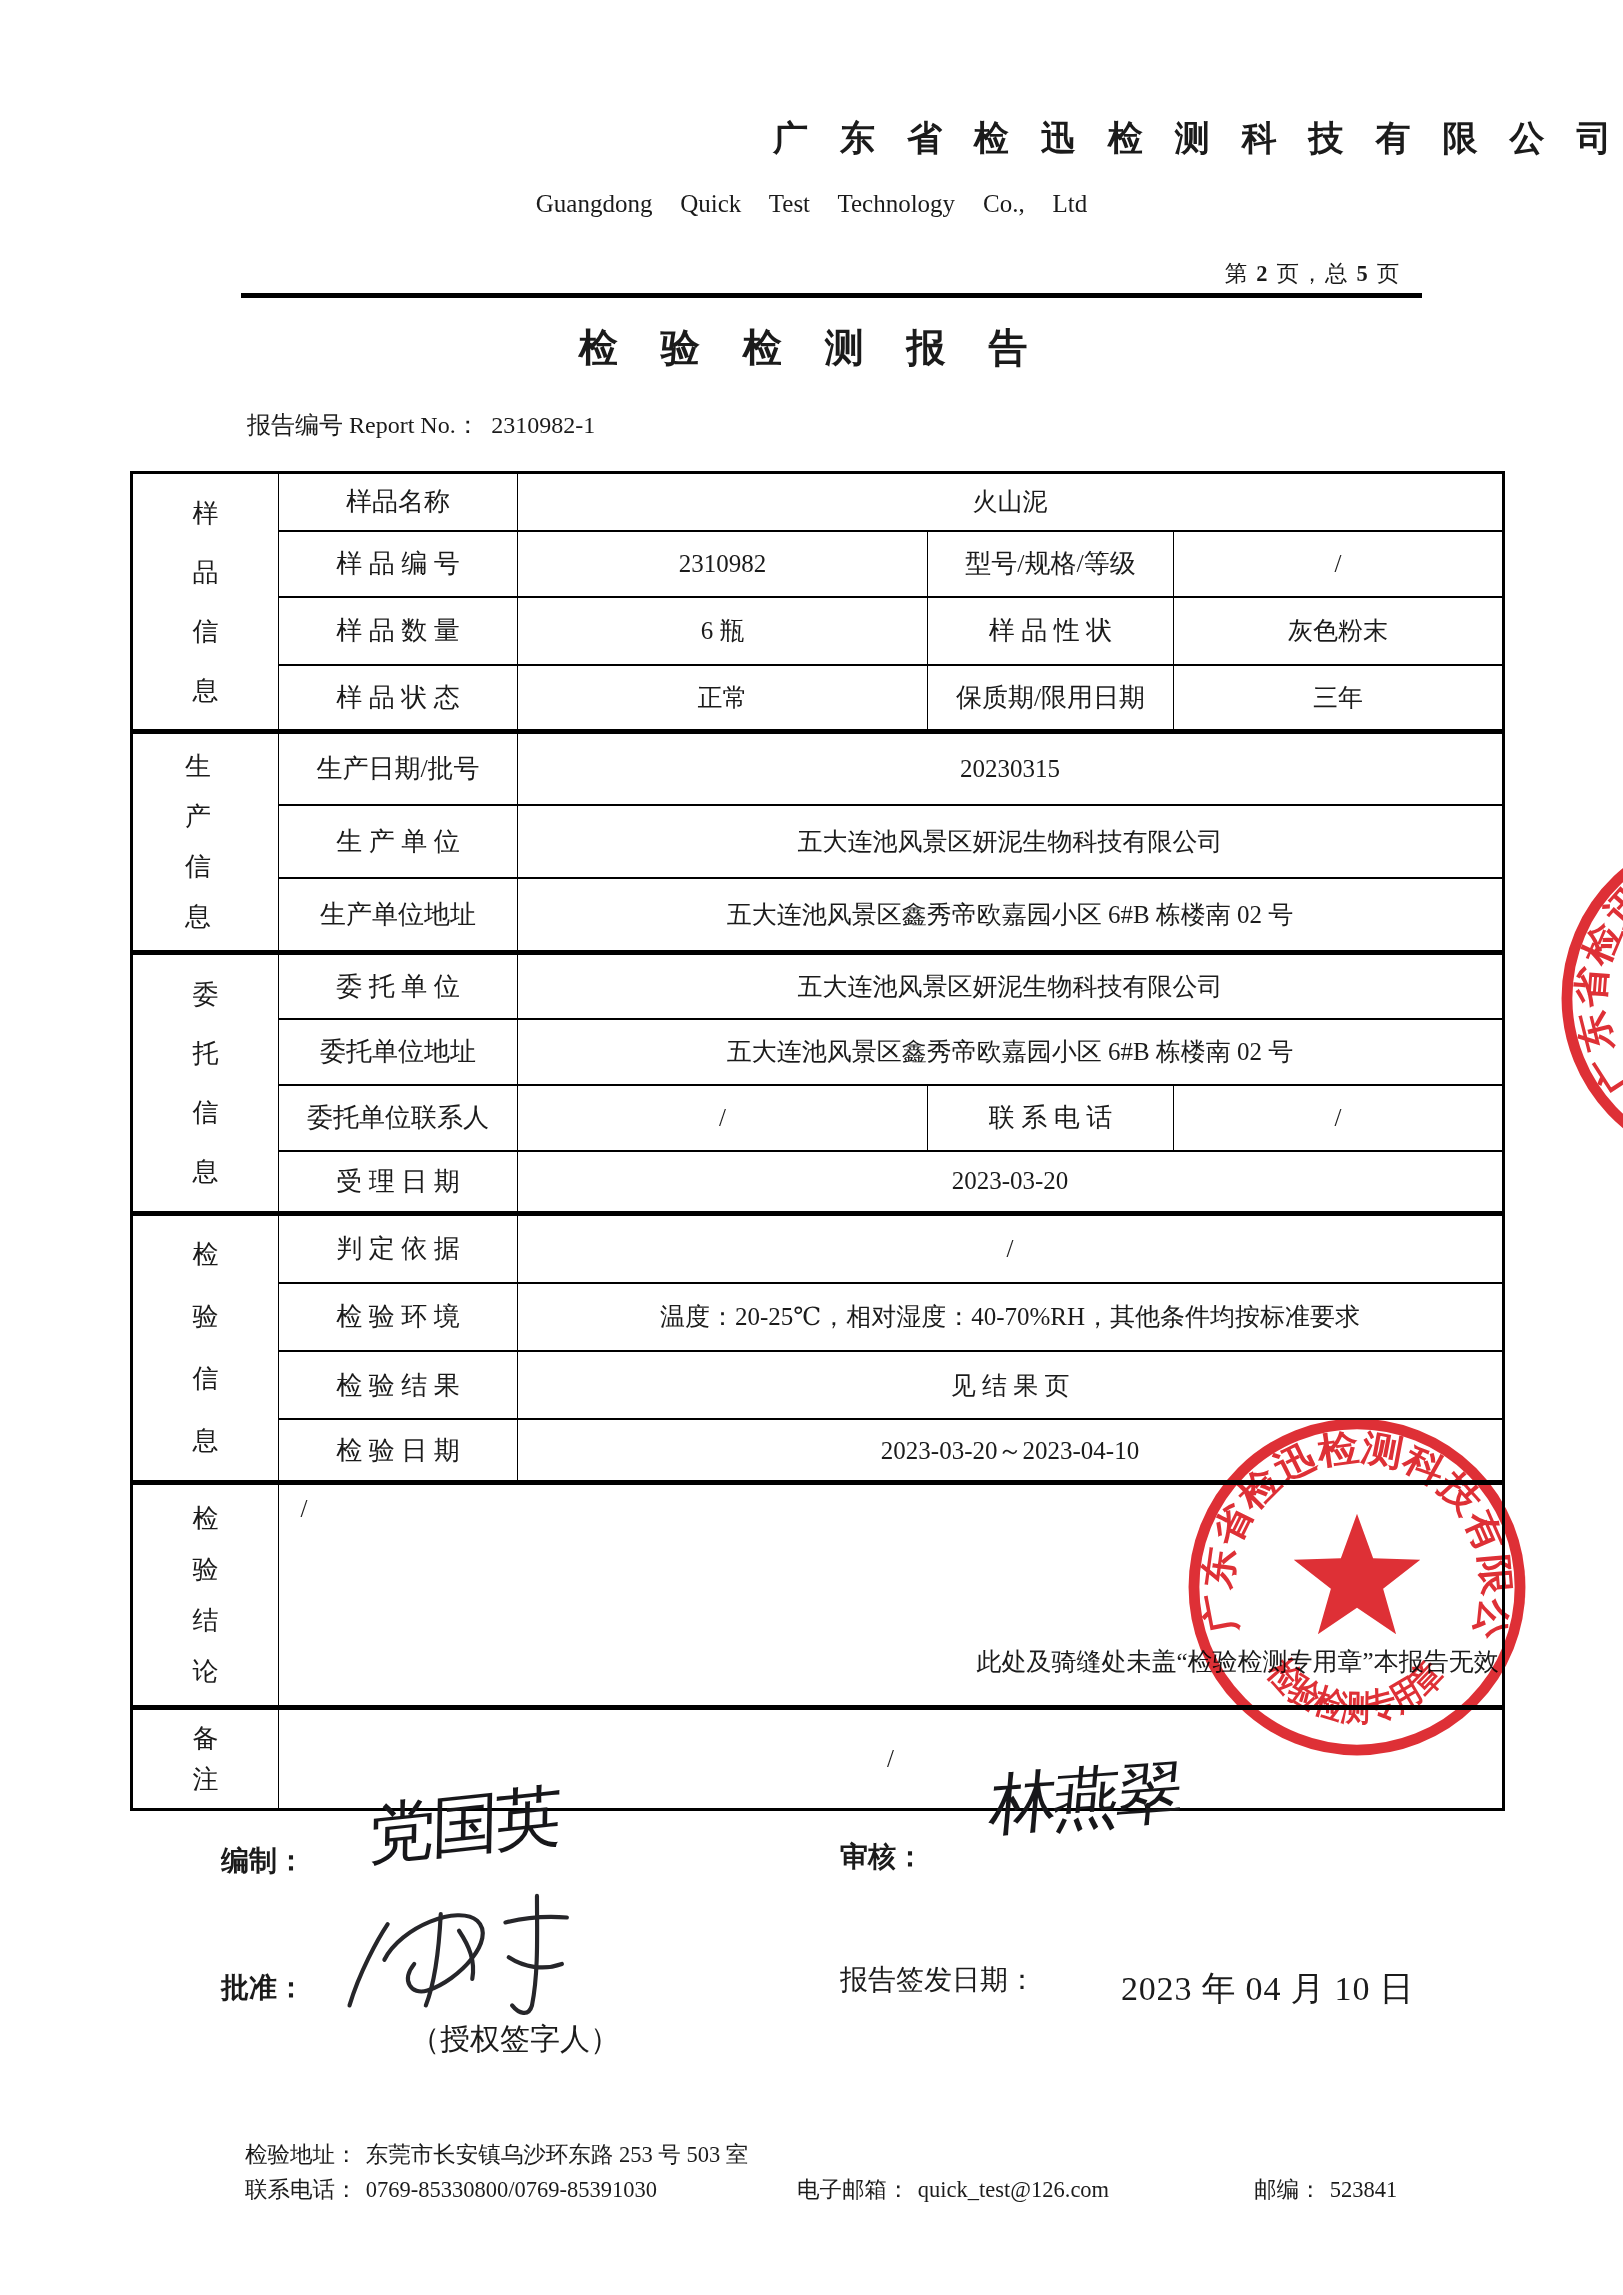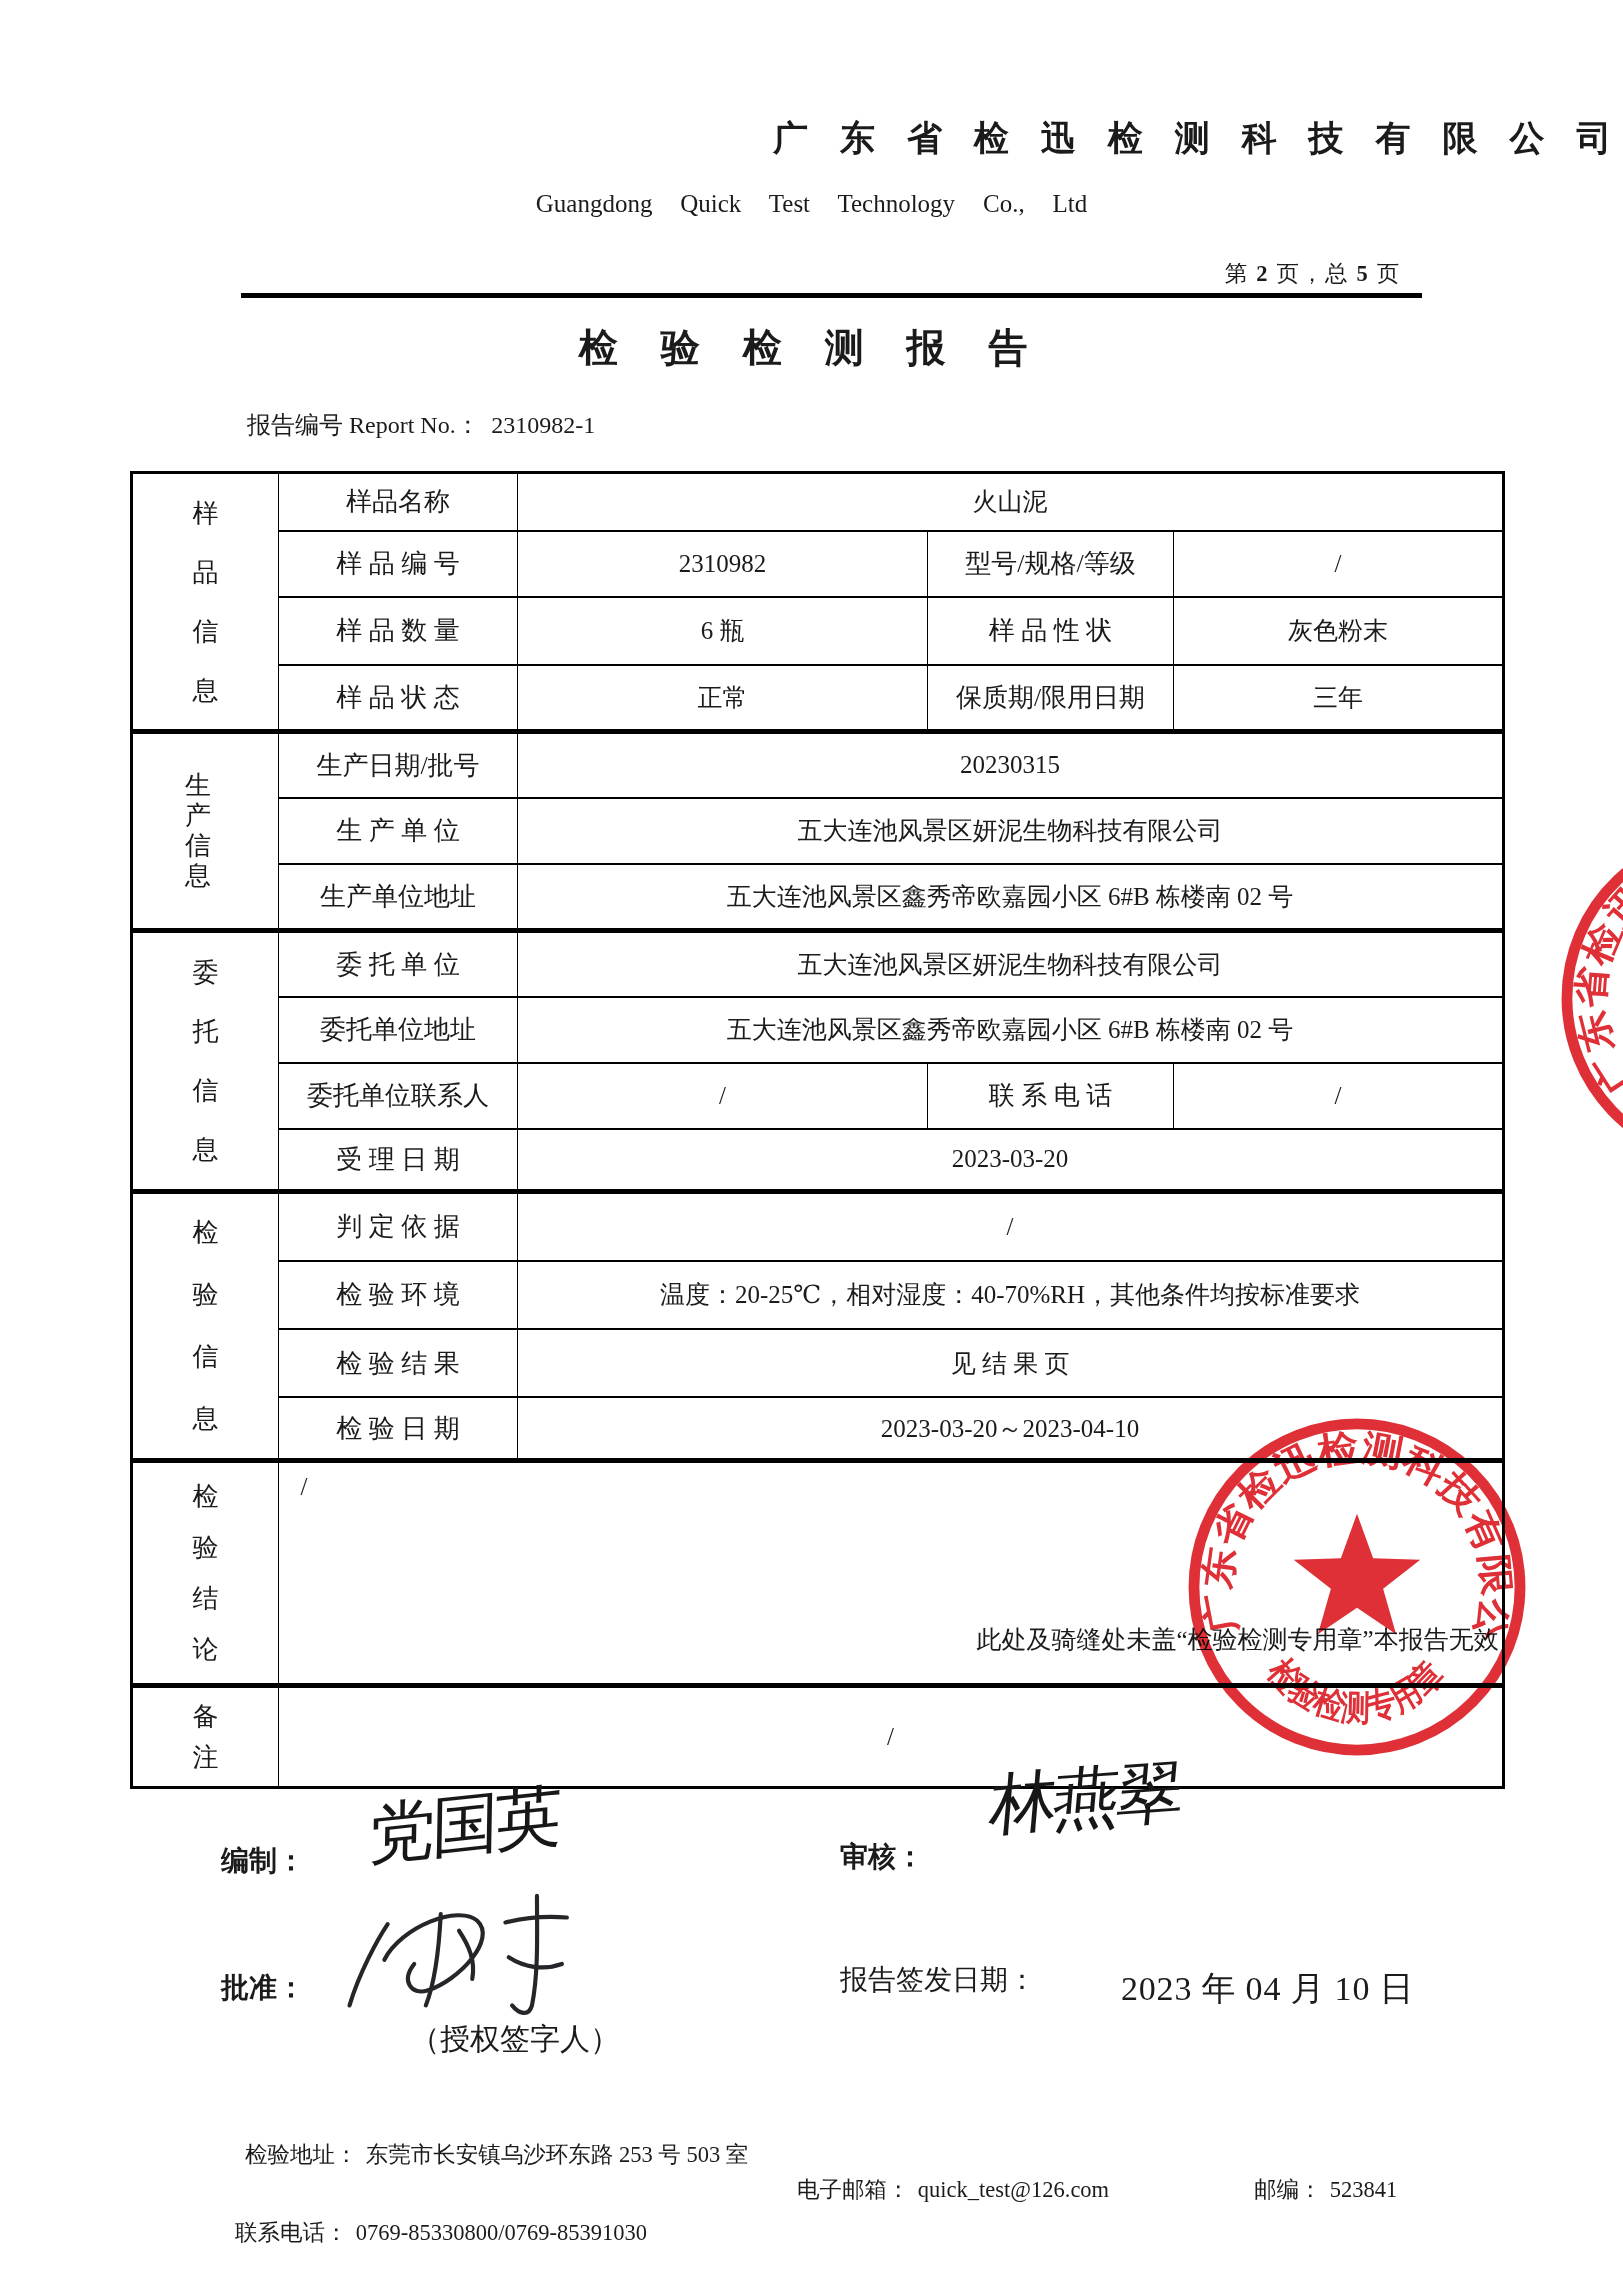--- a/index.html
+++ b/index.html
@@ -46,21 +46,21 @@
   table.report td.lbl{font-size:26px;}
   table.report tr.sec-start td{border-top-width:5px;}
   table.report td.outer-l{border-left-width:3.3px;}
   table.report td.outer-r{border-right-width:3.3px;}
   table.report tr.first td{border-top-width:3.3px;}
   table.report tr.last td{border-bottom-width:3.3px;}
   .vlabel{
     width:28px;margin:0 auto;word-break:break-all;font-size:26px;letter-spacing:0;
   }
   .lh-sample{line-height:59px;}
-  .lh-prod{line-height:30px;margin-left:46px;}
+  .lh-prod{line-height:50px;margin-left:46px;}
   .lh-client{line-height:59px;}
   .lh-insp{line-height:62px;}
   .lh-concl{line-height:51px;}
   .lh-remark{line-height:41px;}
   td.concl-cell{position:relative;vertical-align:top;text-align:left;}
   .concl-slash{position:absolute;top:10px;left:21.6px;font-size:25px;}
   .concl-note{position:absolute;right:3.3px;bottom:27px;font-size:25px;white-space:nowrap;}
   
   .seal-main{left:1174px;top:1404px;opacity:.93;mix-blend-mode:multiply;}
   .seal-edge-clip{left:1550px;top:811px;width:73px;height:383px;overflow:hidden;opacity:.93;mix-blend-mode:multiply;}
@@ -72,21 +72,21 @@
     font-weight:400;
   }
   .sig-prepared{left:368px;top:1780px;transform:rotate(-6deg) skewX(-7deg);}
   .sig-reviewed{left:990px;top:1753px;transform:rotate(-4deg) skewX(-9deg);}
   .auth-note{left:410px;top:2019px;font-size:30px;white-space:nowrap;}
   .issue-label{left:840px;top:1961px;font-size:28px;white-space:nowrap;}
   .issue-date{left:1121px;top:1966px;font-size:34px;white-space:nowrap;letter-spacing:0.8px;}
   
   .footer-line{font-size:22.5px;white-space:nowrap;}
   .f-addr{left:245px;top:2139px;}
-  .f-phone{left:235px;top:2174px;margin-top:43px;}
+  .f-phone{left:245px;top:2174px;}
   .f-email{left:797px;top:2174px;}
   .f-post{left:1254px;top:2174px;}
   .footer-line .val{padding-left:8.3px;}
 </style>
 </head>
 <body>
 
 <div class="abs company-cn">广 东 省 检 迅 检 测 科 技 有 限 公 司</div>
 <div class="abs company-en">Guangdong Quick Test Technology Co., Ltd</div>
 <div class="abs page-info">

